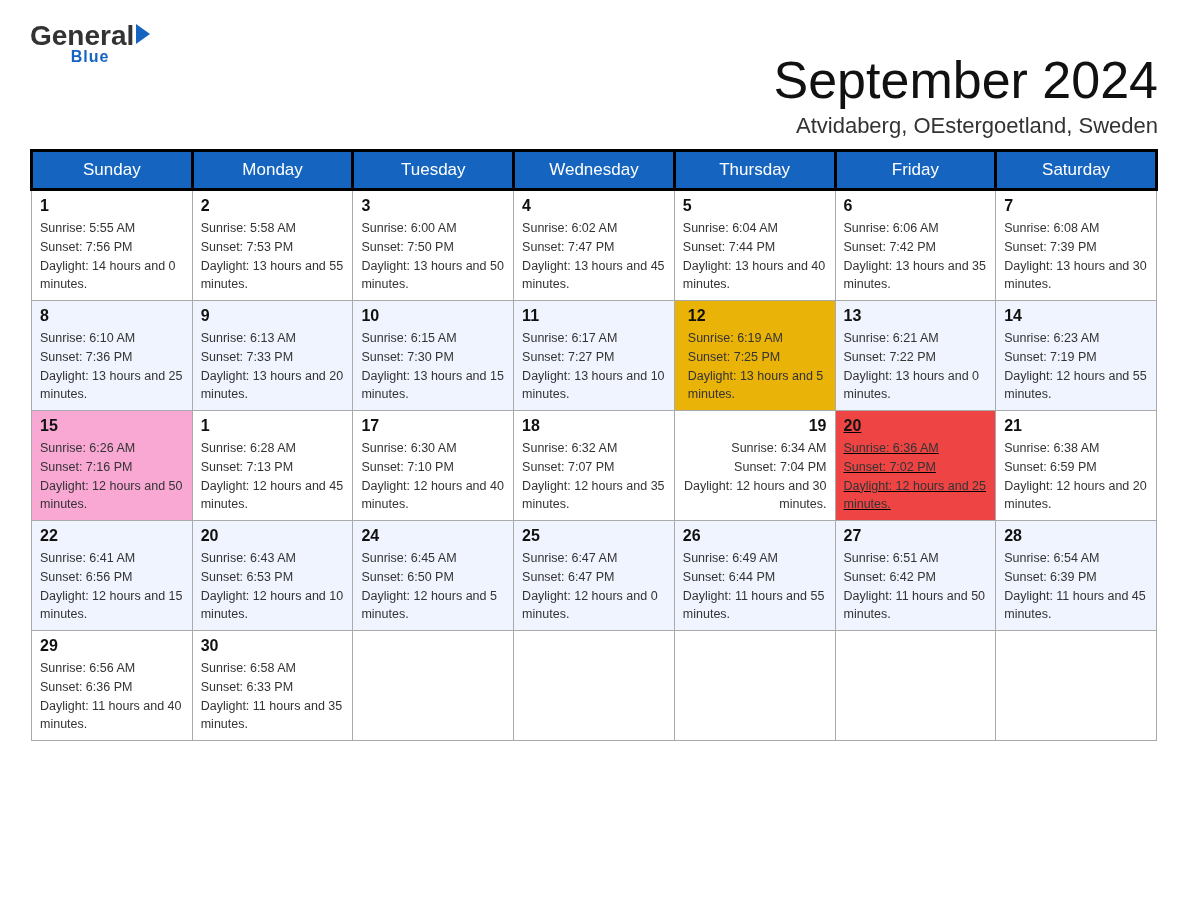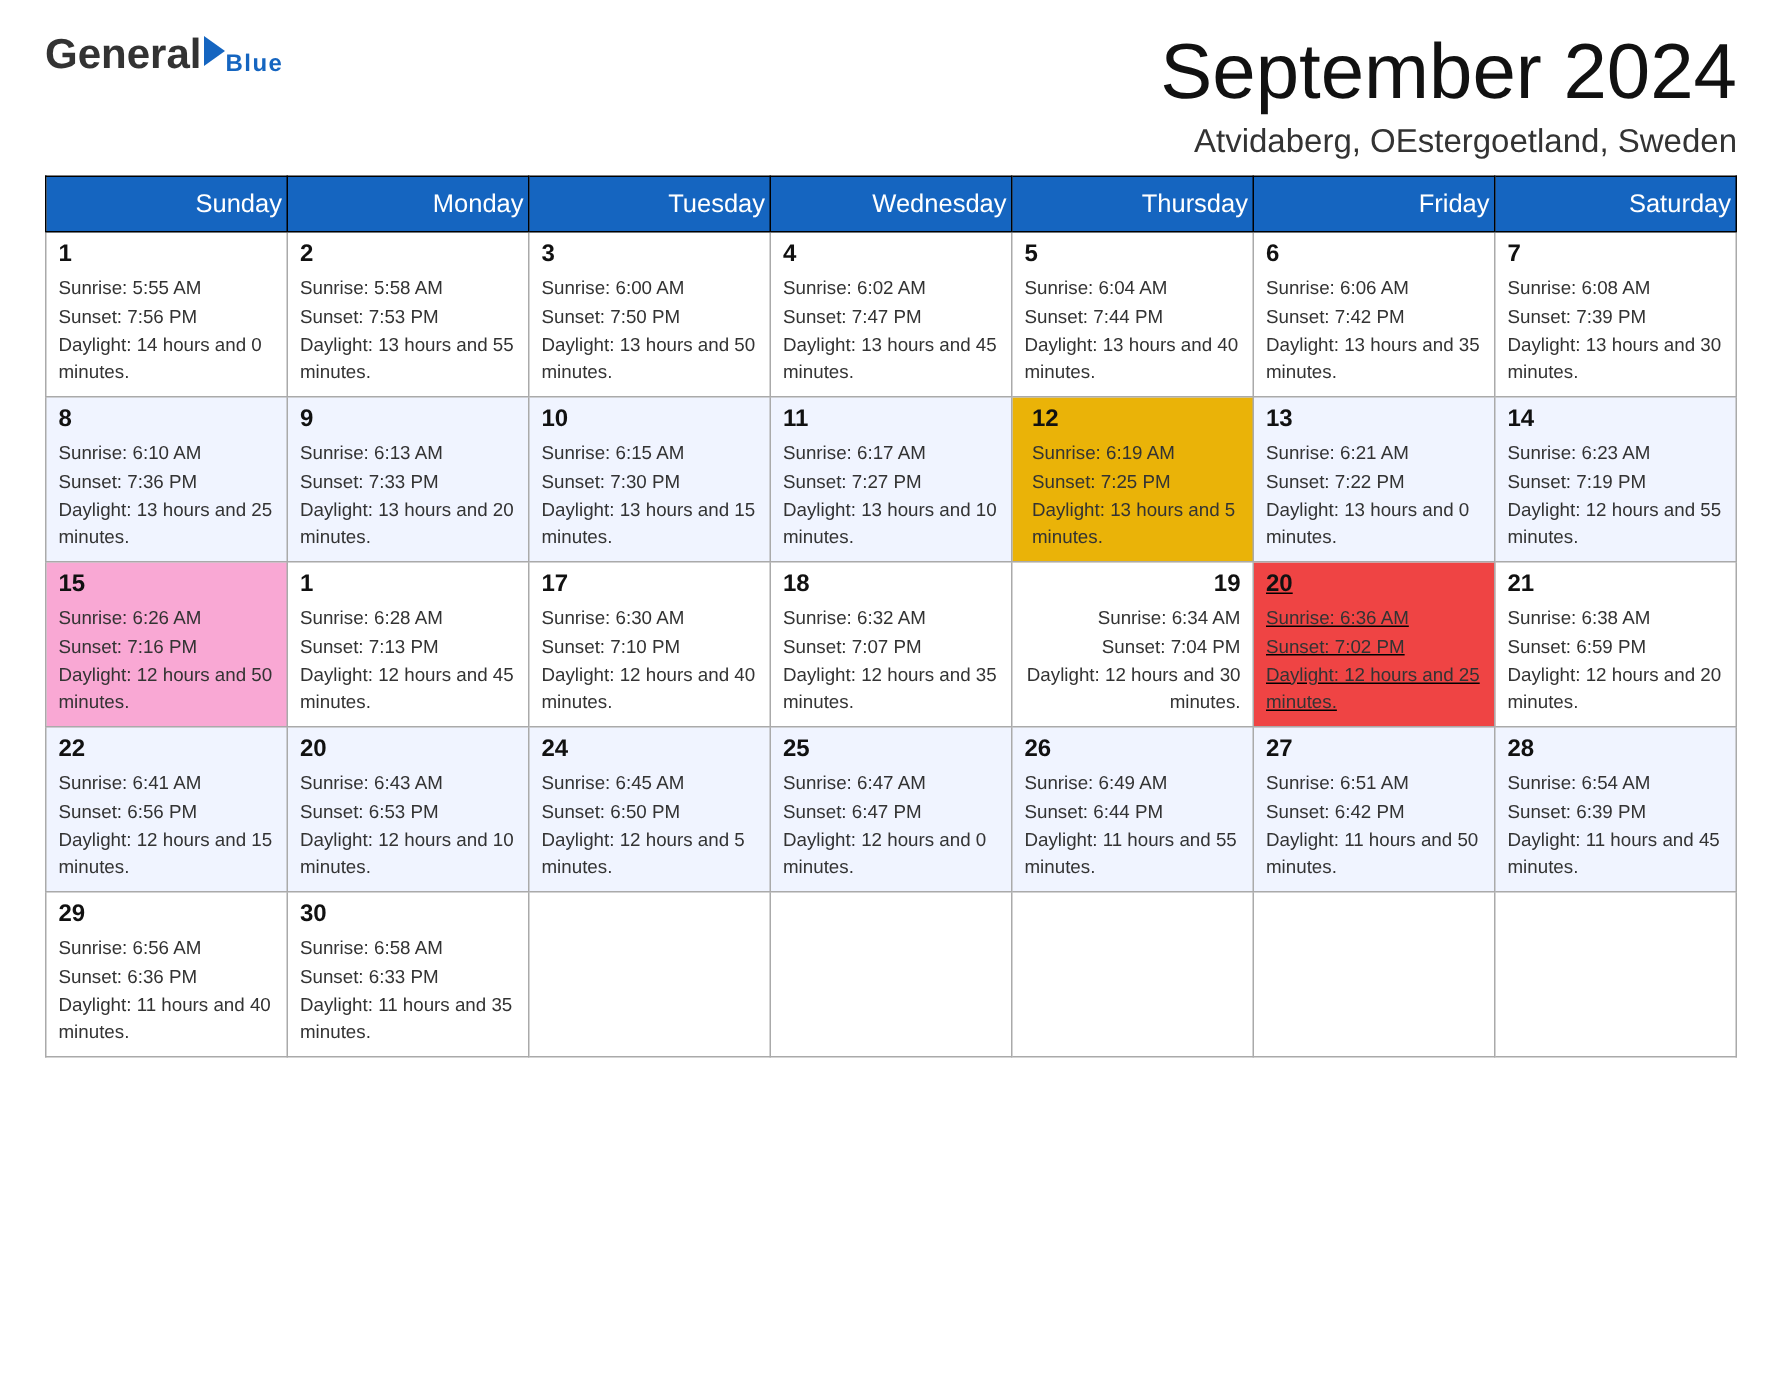--- a/index.html
+++ b/index.html
@@ -11,22 +11,22 @@
       min-height: 918px;
     }
     .header-row {
       display: flex;
       align-items: flex-start;
       justify-content: space-between;
       margin-bottom: 10px;
     }
     .logo-area {
       display: flex;
-      flex-direction: row;
-      align-items: flex-end;
+      flex-direction: column;
+      align-items: center;
     }
     .logo-text {
       display: flex;
       align-items: center;
       font-size: 28px;
       font-weight: bold;
       color: #333;
     }
     .logo-general { color: #333; }
     .logo-blue { color: #1565c0; }
@@ -47,39 +47,40 @@
       letter-spacing: 1px;
     }
     .title-area {
       text-align: right;
     }
     .month-title {
       font-size: 52px;
       font-weight: normal;
       color: #111;
       line-height: 1.1;
+      margin-top: 32px;
     }
     .location-title {
       font-size: 22px;
       color: #333;
       margin-top: 4px;
     }
     .calendar-table {
       width: 100%;
       border-collapse: collapse;
       margin-top: 10px;
     }
     .calendar-table th {
       background-color: #1565c0;
       color: #ffffff;
       padding: 8px 3px;
-      text-align: right;
+      text-align: center;
       font-size: 17px;
       font-weight: normal;
-      border: 1px solid #000000;
+      border: 3px solid #000000;
     }
     .calendar-table td {
       border: 1px solid #aaa;
       vertical-align: top;
       padding: 6px 8px;
       width: calc(100% / 7);
       min-height: 90px;
     }
     .day-number {
       font-size: 16px;

